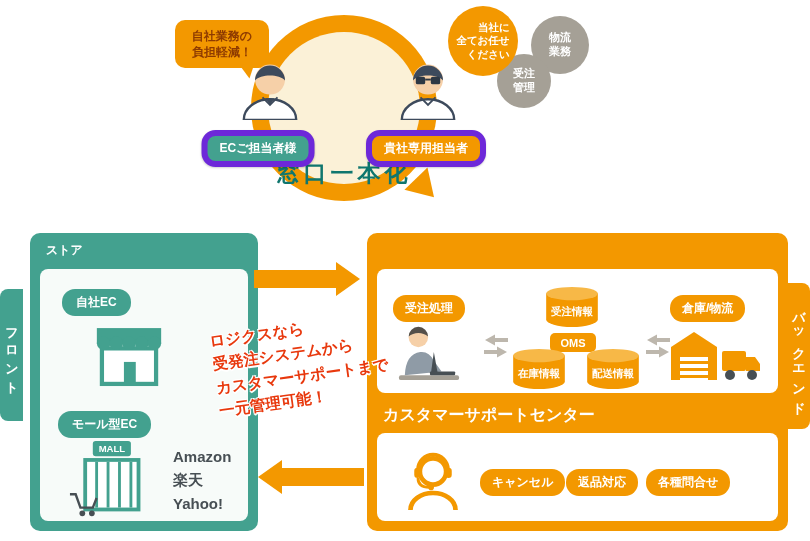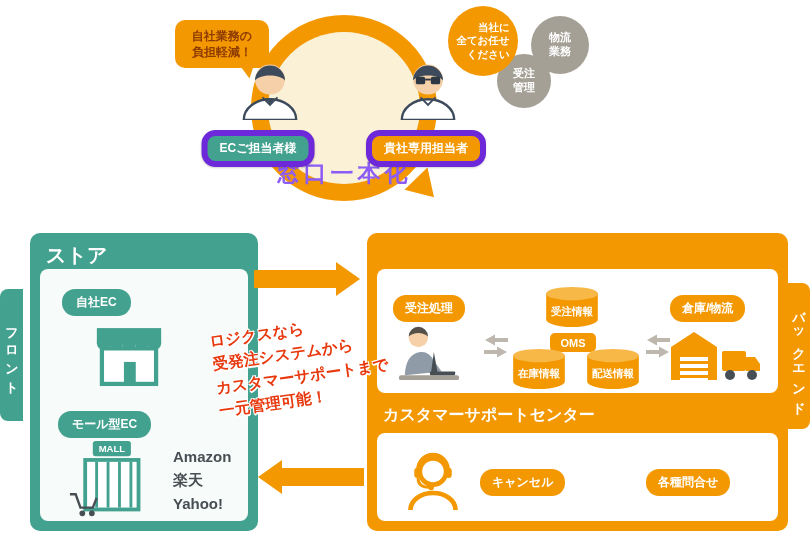--- a/index.html
+++ b/index.html
@@ -19,21 +19,21 @@
     font-family:"Liberation Sans","DejaVu Sans",sans-serif;overflow:hidden;
   }
   .preline{white-space:pre-line;}
 
   
   .ring{position:absolute;left:251px;top:15px;width:186px;height:186px;border-radius:50%;background:var(--orange);z-index:1;}
   .ring-inner{position:absolute;left:268px;top:32px;width:152px;height:152px;border-radius:50%;background:var(--cream);z-index:1;}
   .ring-arrowhead{position:absolute;left:412px;top:172px;width:0;height:0;
     border-top:16px solid transparent;border-bottom:16px solid transparent;border-left:26px solid var(--orange);
     transform:rotate(46deg);z-index:2;}
-  .banner{position:absolute;left:251px;top:158px;width:186px;text-align:center;color:#8b5cf6;
+  .banner{position:absolute;left:251px;top:158px;width:186px;text-align:center;color:#0f766e;
     font-size:23px;font-weight:bold;letter-spacing:4px;z-index:5;}
 
   .bubble{position:absolute;background:var(--orange);color:#fff;font-weight:bold;text-align:center;
     display:flex;align-items:center;justify-content:center;z-index:3;}
   .bubble-left{left:175px;top:20px;width:94px;height:48px;border-radius:10px;font-size:12px;color:#8E3B00;line-height:1.35;}
   .bubble-left-tail{position:absolute;left:242px;top:63px;width:0;height:0;
     border-left:5px solid transparent;border-right:11px solid transparent;border-top:15px solid var(--orange);
     transform:rotate(-18deg);z-index:3;}
   .bubble-right{left:448px;top:6px;width:70px;height:70px;border-radius:50%;font-size:10.5px;line-height:1.3;text-align:right;}
 
@@ -56,21 +56,21 @@
   .pbadge-right{left:426px;top:130px;background:var(--orange);}
 
   
   .vtab{position:absolute;color:#fff;font-size:13px;font-weight:bold;letter-spacing:3px;
     writing-mode:vertical-rl;display:flex;align-items:center;justify-content:center;z-index:2;}
   .vtab-front{left:0;top:289px;width:23px;height:132px;background:var(--teal);border-radius:8px 0 0 8px;}
   .vtab-back{left:787px;top:283px;width:23px;height:146px;background:var(--orange);border-radius:0 8px 8px 0;}
 
   
   .store-box{position:absolute;left:30px;top:233px;width:228px;height:298px;background:var(--teal);border-radius:10px;z-index:2;}
-  .box-title{position:absolute;left:16px;top:9px;color:#fff;font-size:20px;font-weight:bold;}
+  .box-title{position:absolute;left:16px;top:9px;color:#fff;font-size:12px;font-weight:bold;}
   .store-inner{position:absolute;left:10px;top:36px;width:208px;height:252px;background:#F7FBF9;border-radius:8px;}
   .badge-sq{position:absolute;background:var(--teal);color:#fff;font-size:12px;font-weight:bold;
     border-radius:13px;padding:5px 14px;white-space:nowrap;}
   .badge-own{left:22px;top:20px;}
   .badge-mall{left:18px;top:142px;}
   .storefront{position:absolute;left:50px;top:54px;width:78px;height:66px;}
   .mallicon{position:absolute;left:28px;top:170px;width:82px;height:80px;}
   .mall-list{position:absolute;left:118px;top:176px;font-size:15px;font-weight:bold;color:var(--dark);line-height:1.55;margin-left:15px;}
 
   
@@ -250,20 +250,21 @@
       <svg class="headset" viewBox="0 0 64 68">
         <path d="M8 68 a24 18 0 0 1 48 0" fill="none" stroke="#F39800" stroke-width="5"></path>
         <circle cx="32" cy="27" r="14" fill="none" stroke="#F39800" stroke-width="5"></circle>
         <path d="M16 25 a16 16 0 0 1 32 0" fill="none" stroke="#F39800" stroke-width="4"></path>
         <rect x="12" y="23" width="7" height="11" rx="3.5" fill="#F39800"></rect>
         <rect x="45" y="23" width="7" height="11" rx="3.5" fill="#F39800"></rect>
         <path d="M16 34 q0 10 12 10" fill="none" stroke="#F39800" stroke-width="3"></path>
         <circle cx="30" cy="44" r="3" fill="#F39800"></circle>
       </svg>
       <div class="pill pill-c0">キャンセル</div>
+      <div class="pill pill-c1">返品対応</div>
       <div class="pill pill-c2">各種問合せ</div>
     </div>
   </div>
 
   <div class="harrow harrow-right">
     <div class="shaft"></div>
     <div class="head-right"></div>
   </div>
   <div class="harrow harrow-left">
     <div class="head-left"></div>

